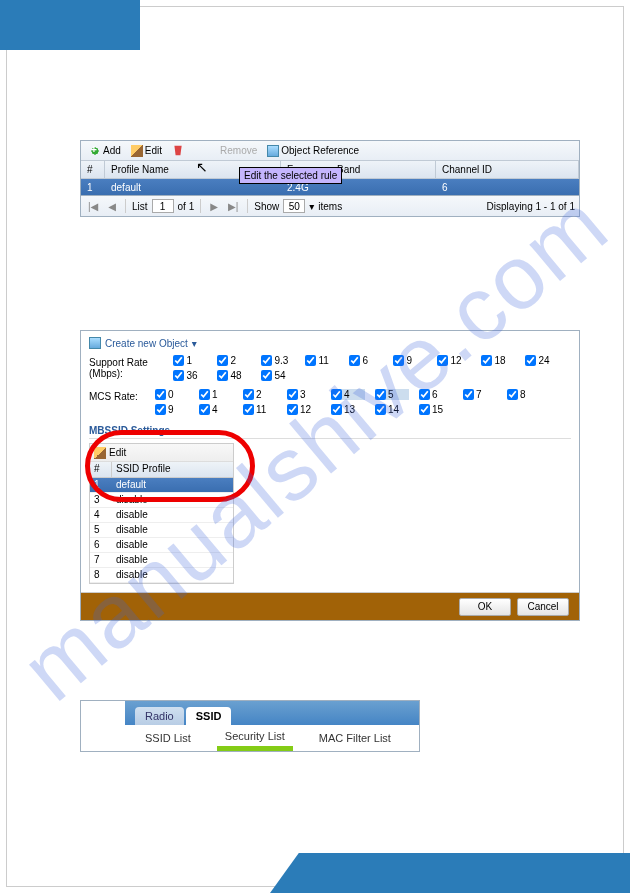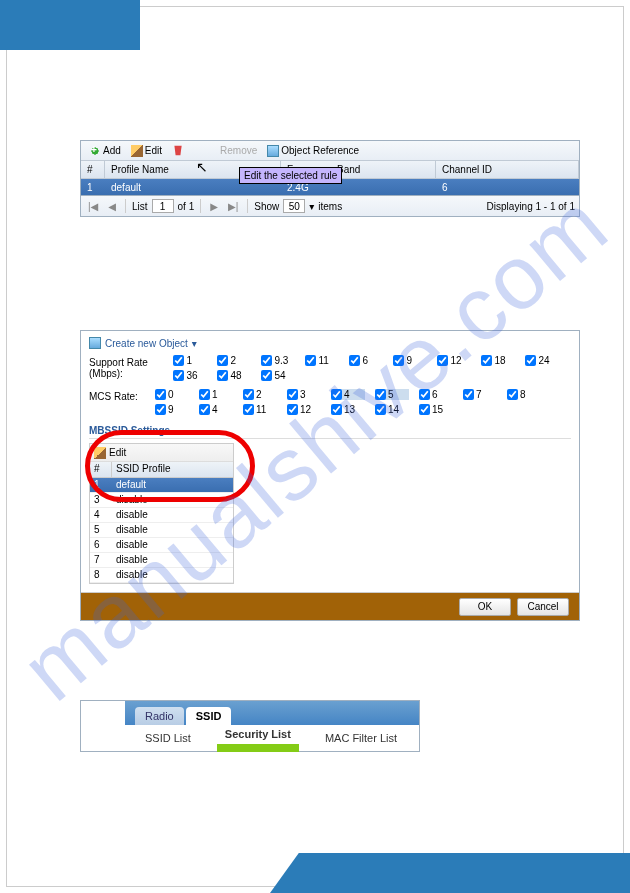--- a/index.html
+++ b/index.html
@@ -62,21 +62,21 @@
 
 .dlg-footer { height: 28px; background: #a16207; border-top: 1px solid #ccc; display: flex; justify-content: flex-end; align-items: center; padding: 0 10px; gap: 6px; }
 .dlg-btn { width: 52px; height: 18px; border: 1px solid #aaa; background: linear-gradient(#fff,#e5e5e5); font-size: 10px; border-radius: 2px; cursor: pointer; }
 
 .section3 { position: absolute; top: 700px; left: 80px; width: 340px; border: 1px solid #a0b0c0; background: #fff; padding-left: 44px; }
 .tabs-top { height: 24px; background: linear-gradient(#6aa0d0, #4585c5); display: flex; align-items: flex-end; padding: 0 10px; gap: 2px; }
 .tab-t { height: 18px; padding: 0 10px; background: linear-gradient(#d0e0f0,#b8cde5); border-radius: 4px 4px 0 0; font-size: 11px; display: flex; align-items: center; color: #336; cursor: pointer; }
 .tab-t.active { background: #fff; font-weight: bold; color: #000; }
 .subtabs { height: 26px; background: #fff; display: flex; align-items: center; padding: 0 12px; gap: 18px; font-size: 11px; }
 .subtab { padding: 4px 8px; cursor: pointer; color: #333; }
-.subtab.active { font-weight: bold; border-bottom: 8px solid #84cc16; }
+.subtab.active { font-weight: normal; border-bottom: 5px solid #84cc16; }
 </style>
 </head>
 <body>
 
 <div class="page-border"></div>
 <div class="corner-tl"></div>
 <div class="corner-br"></div>
 <div class="watermark">manualshive.com</div>
 
 <div class="section1">

